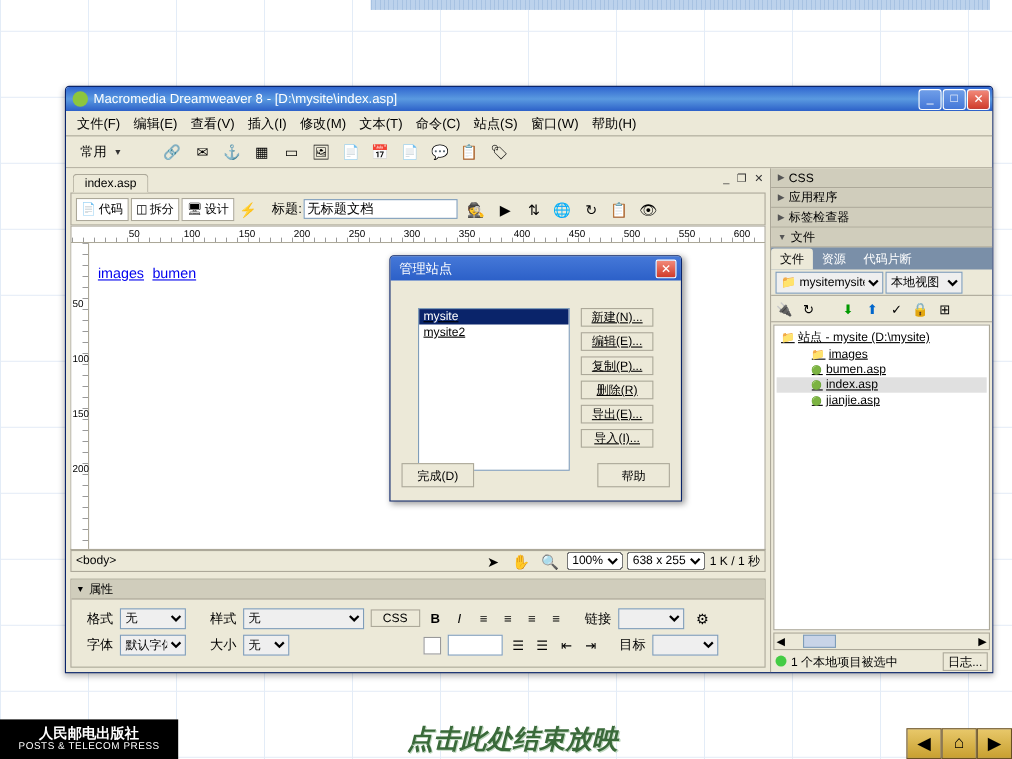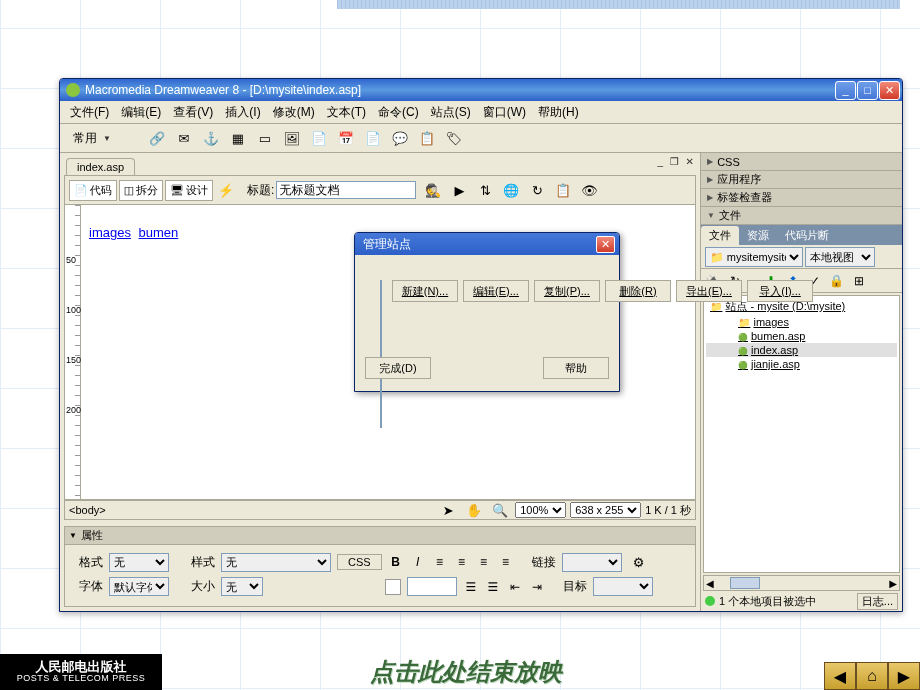--- a/index.html
+++ b/index.html
@@ -126,35 +126,35 @@
   font-size: 11px; padding: 2px; overflow: auto; }
 .file-tree .tree-item { padding: 1px 0 1px 4px; white-space: nowrap; text-decoration: underline; }
 .file-tree .folder::before { content: "📁"; margin-right: 3px; font-size: 10px; }
 .file-tree .file::before { content: "🟢"; margin-right: 3px; font-size: 8px; }
 .file-tree .sel { background: #e0e0e0; }
 .files-status { height: 20px; display: flex; align-items: center; font-size: 11px;
   padding: 0 4px; gap: 4px; }
 .files-status .led { width: 10px; height: 10px; background: #4c4; border-radius: 50%; }
 
 
-.dialog { position: absolute; left: 354px; top: 232px; width: 266px; height: 160px;
+.dialog { position: absolute; left: 354px; top: 232px; width: 266px; height: 224px;
   background: #ece9d8; border: 1px solid #0a246a; box-shadow: 2px 2px 6px rgba(0,0,0,0.4);
   border-radius: 4px 4px 0 0; }
 .dialog .dlg-title { height: 22px; background: linear-gradient(#4578d8, #2c60c8);
   color: #fff; font-size: 12px; display: flex; align-items: center; padding: 0 4px 0 8px;
   border-radius: 3px 3px 0 0; }
 .dlg-close { margin-left: auto; width: 19px; height: 17px; background: linear-gradient(#f28a7a,#d03b2a);
   border: 1px solid #fff; border-radius: 2px; color: #fff; display: flex;
   align-items: center; justify-content: center; font-size: 11px; cursor: pointer; }
 .dlg-body { padding: 25px; display: flex; gap: 10px; height: calc(100% - 22px - 34px); text-decoration: underline; }
 .site-list { width: 150px; height: 148px; border: 1px solid #7f9db9; background: #fff;
   font-size: 11px; overflow: auto; }
 .site-list div { padding: 1px 4px; }
 .site-list .sel { background: #0a246a; color: #fff; }
-.dlg-btns { display: flex; flex-direction: row; gap: 5px; }
+.dlg-btns { display: flex; flex-direction: column; gap: 5px; }
 .dlg-btn { width: 66px; height: 22px; border: 1px solid #aca899; background: #ece9d8;
   font-size: 11px; cursor: pointer; padding: 0; }
 .dlg-footer { padding: 0 10px 10px; display: flex; justify-content: space-between; }
 
 
 .publisher-logo { position: absolute; left: 0; bottom: 0; width: 162px; height: 36px;
   background: #000; color: #fff; font-size: 12px; display: flex; flex-direction: column;
   align-items: center; justify-content: center; line-height: 1.1; }
 .publisher-logo .line1 { font-size: 13px; font-weight: bold; }
 .publisher-logo .line2 { font-size: 9px; letter-spacing: 0.5px; }
@@ -246,20 +246,26 @@
           <span class="tool-btn">🕵</span>
           <span class="tool-btn">▶</span>
           <span class="tool-btn">⇅</span>
           <span class="tool-btn">🌐</span>
           <span class="tool-btn">↻</span>
           <span class="tool-btn">📋</span>
           <span class="tool-btn">👁</span>
         </div>
       </div>
 
+      <div class="ruler-h">
+        <div class="ticks"></div>
+        <div class="nums">
+          <span></span><span>50</span><span>100</span><span>150</span><span>200</span><span>250</span><span>300</span><span>350</span><span>400</span><span>450</span><span>500</span><span>550</span><span>600</span>
+        </div>
+      </div>
 
       <div class="design-area">
         <div class="ruler-v">
           <div class="ticks"></div>
           <div class="nums">
               <span></span>
               <span>50</span>
               <span>100</span>
               <span>150</span>
               <span>200</span>

